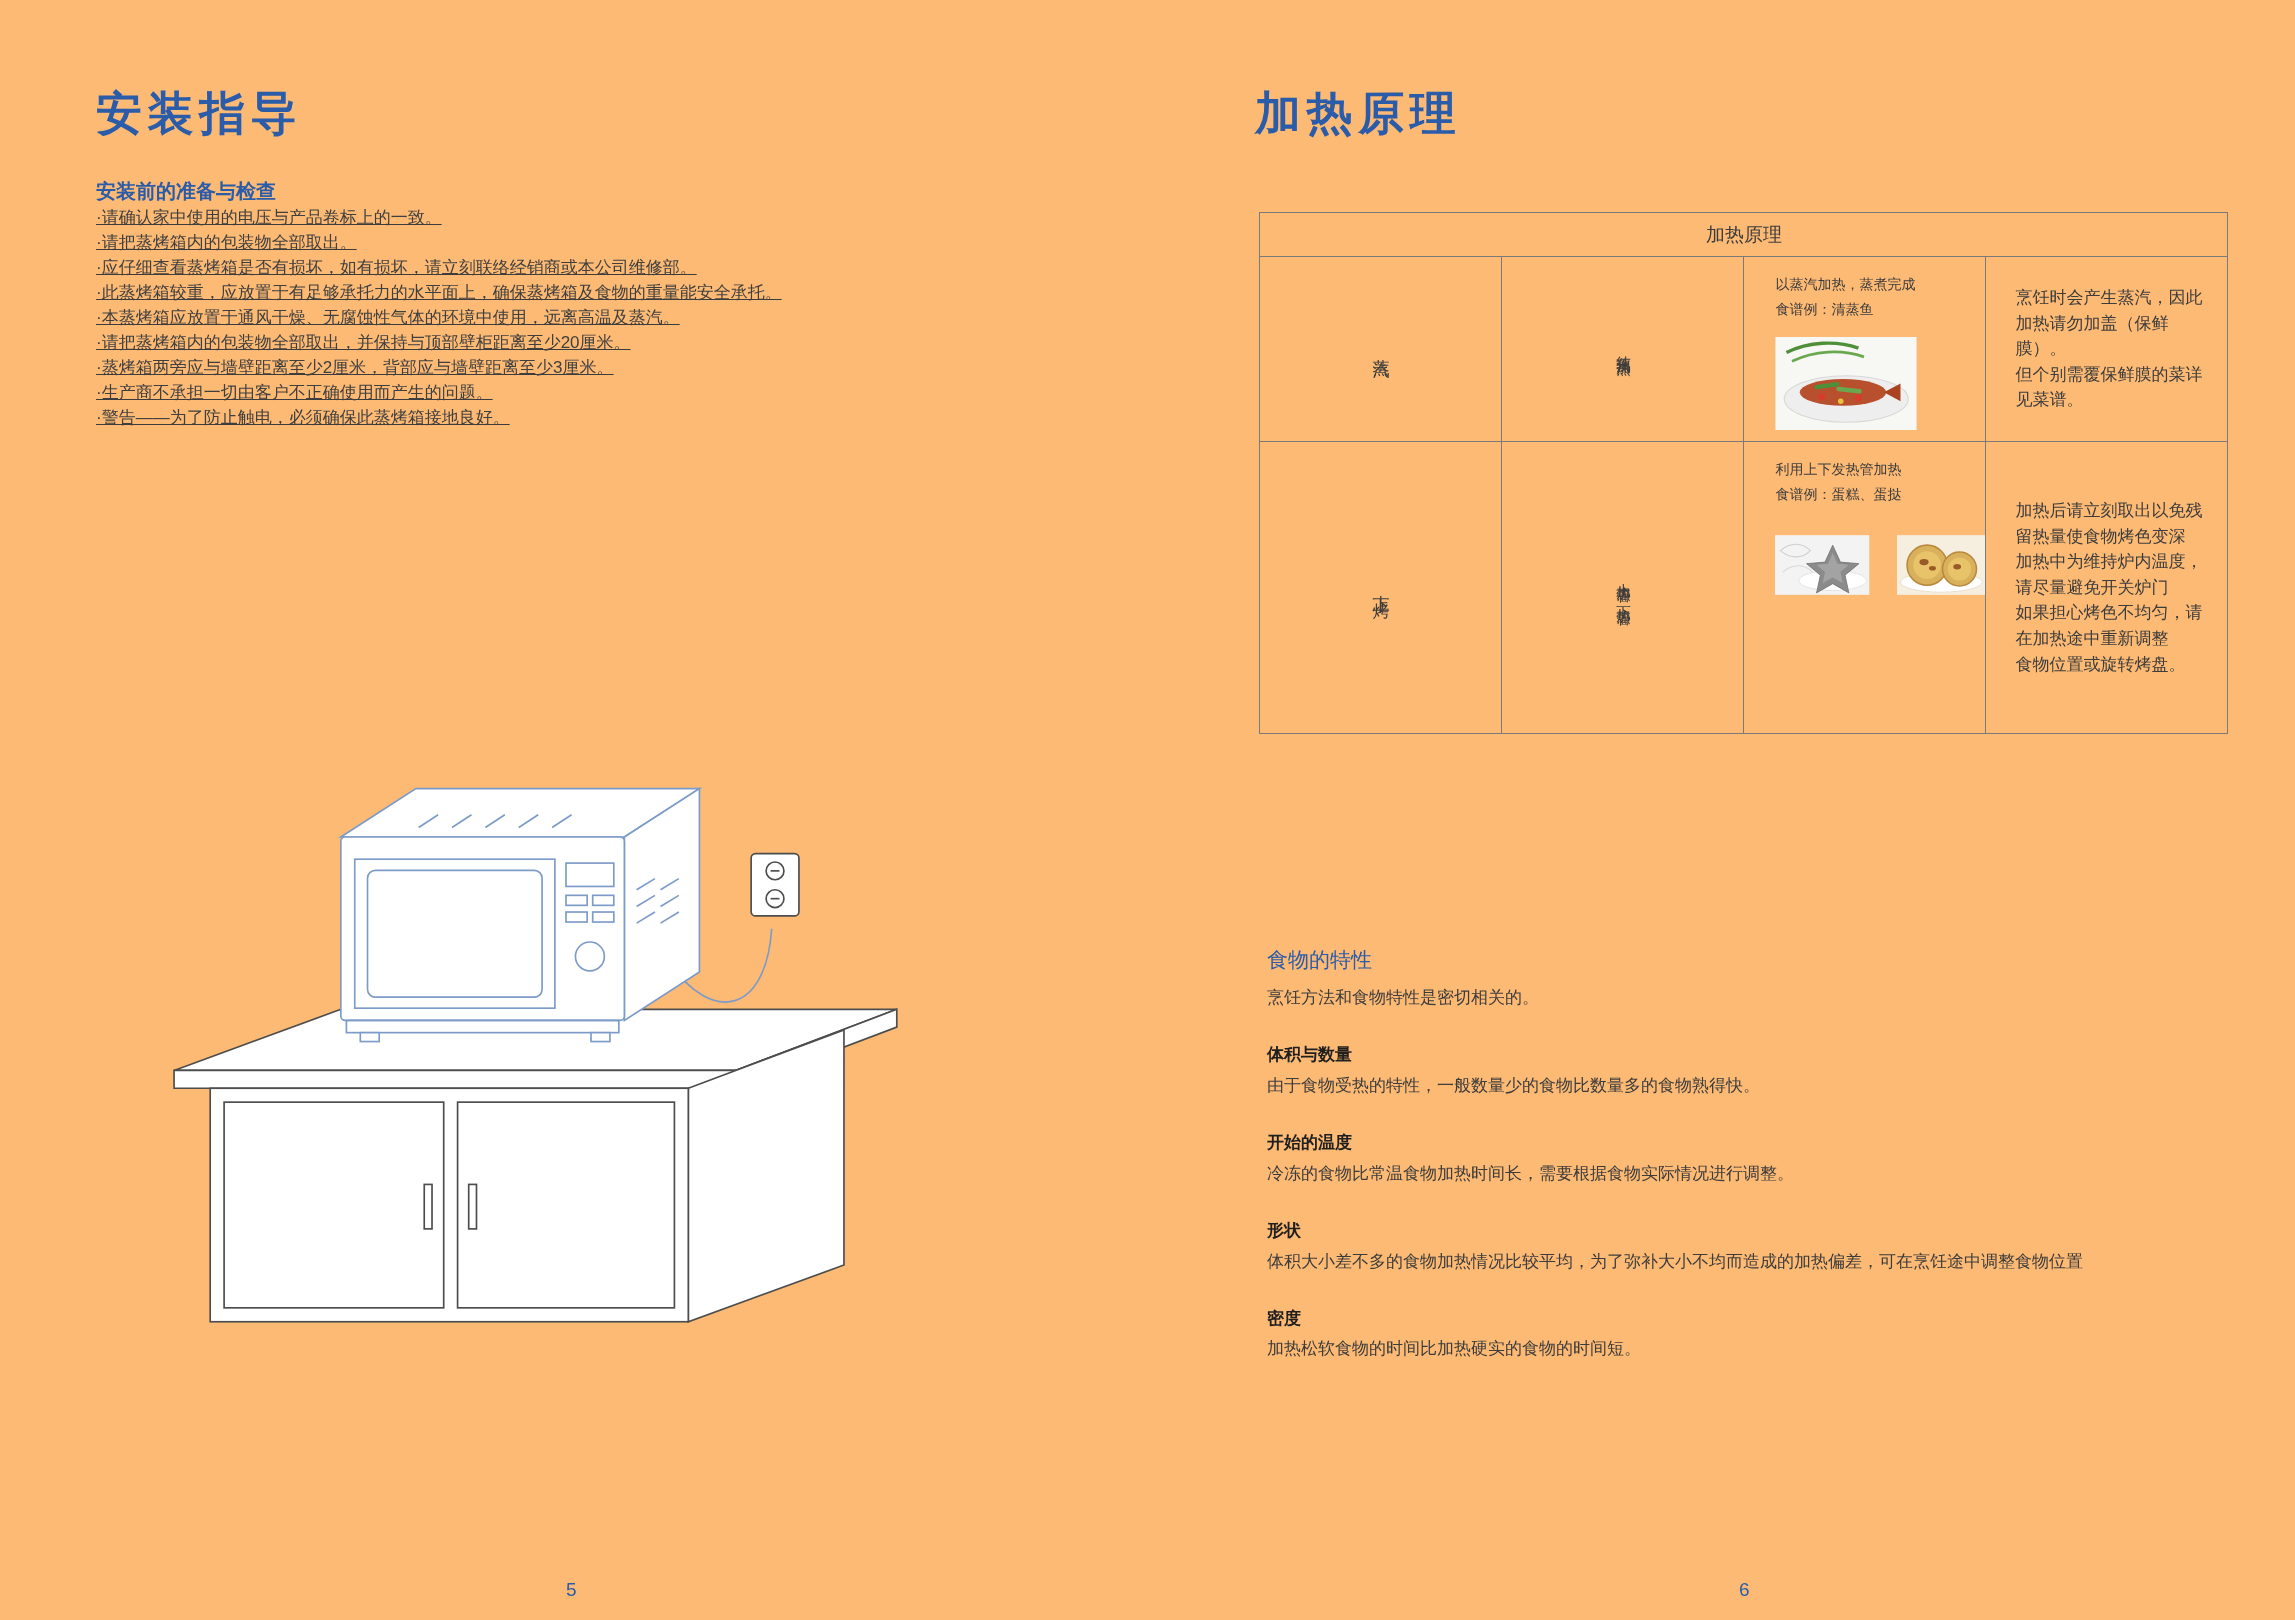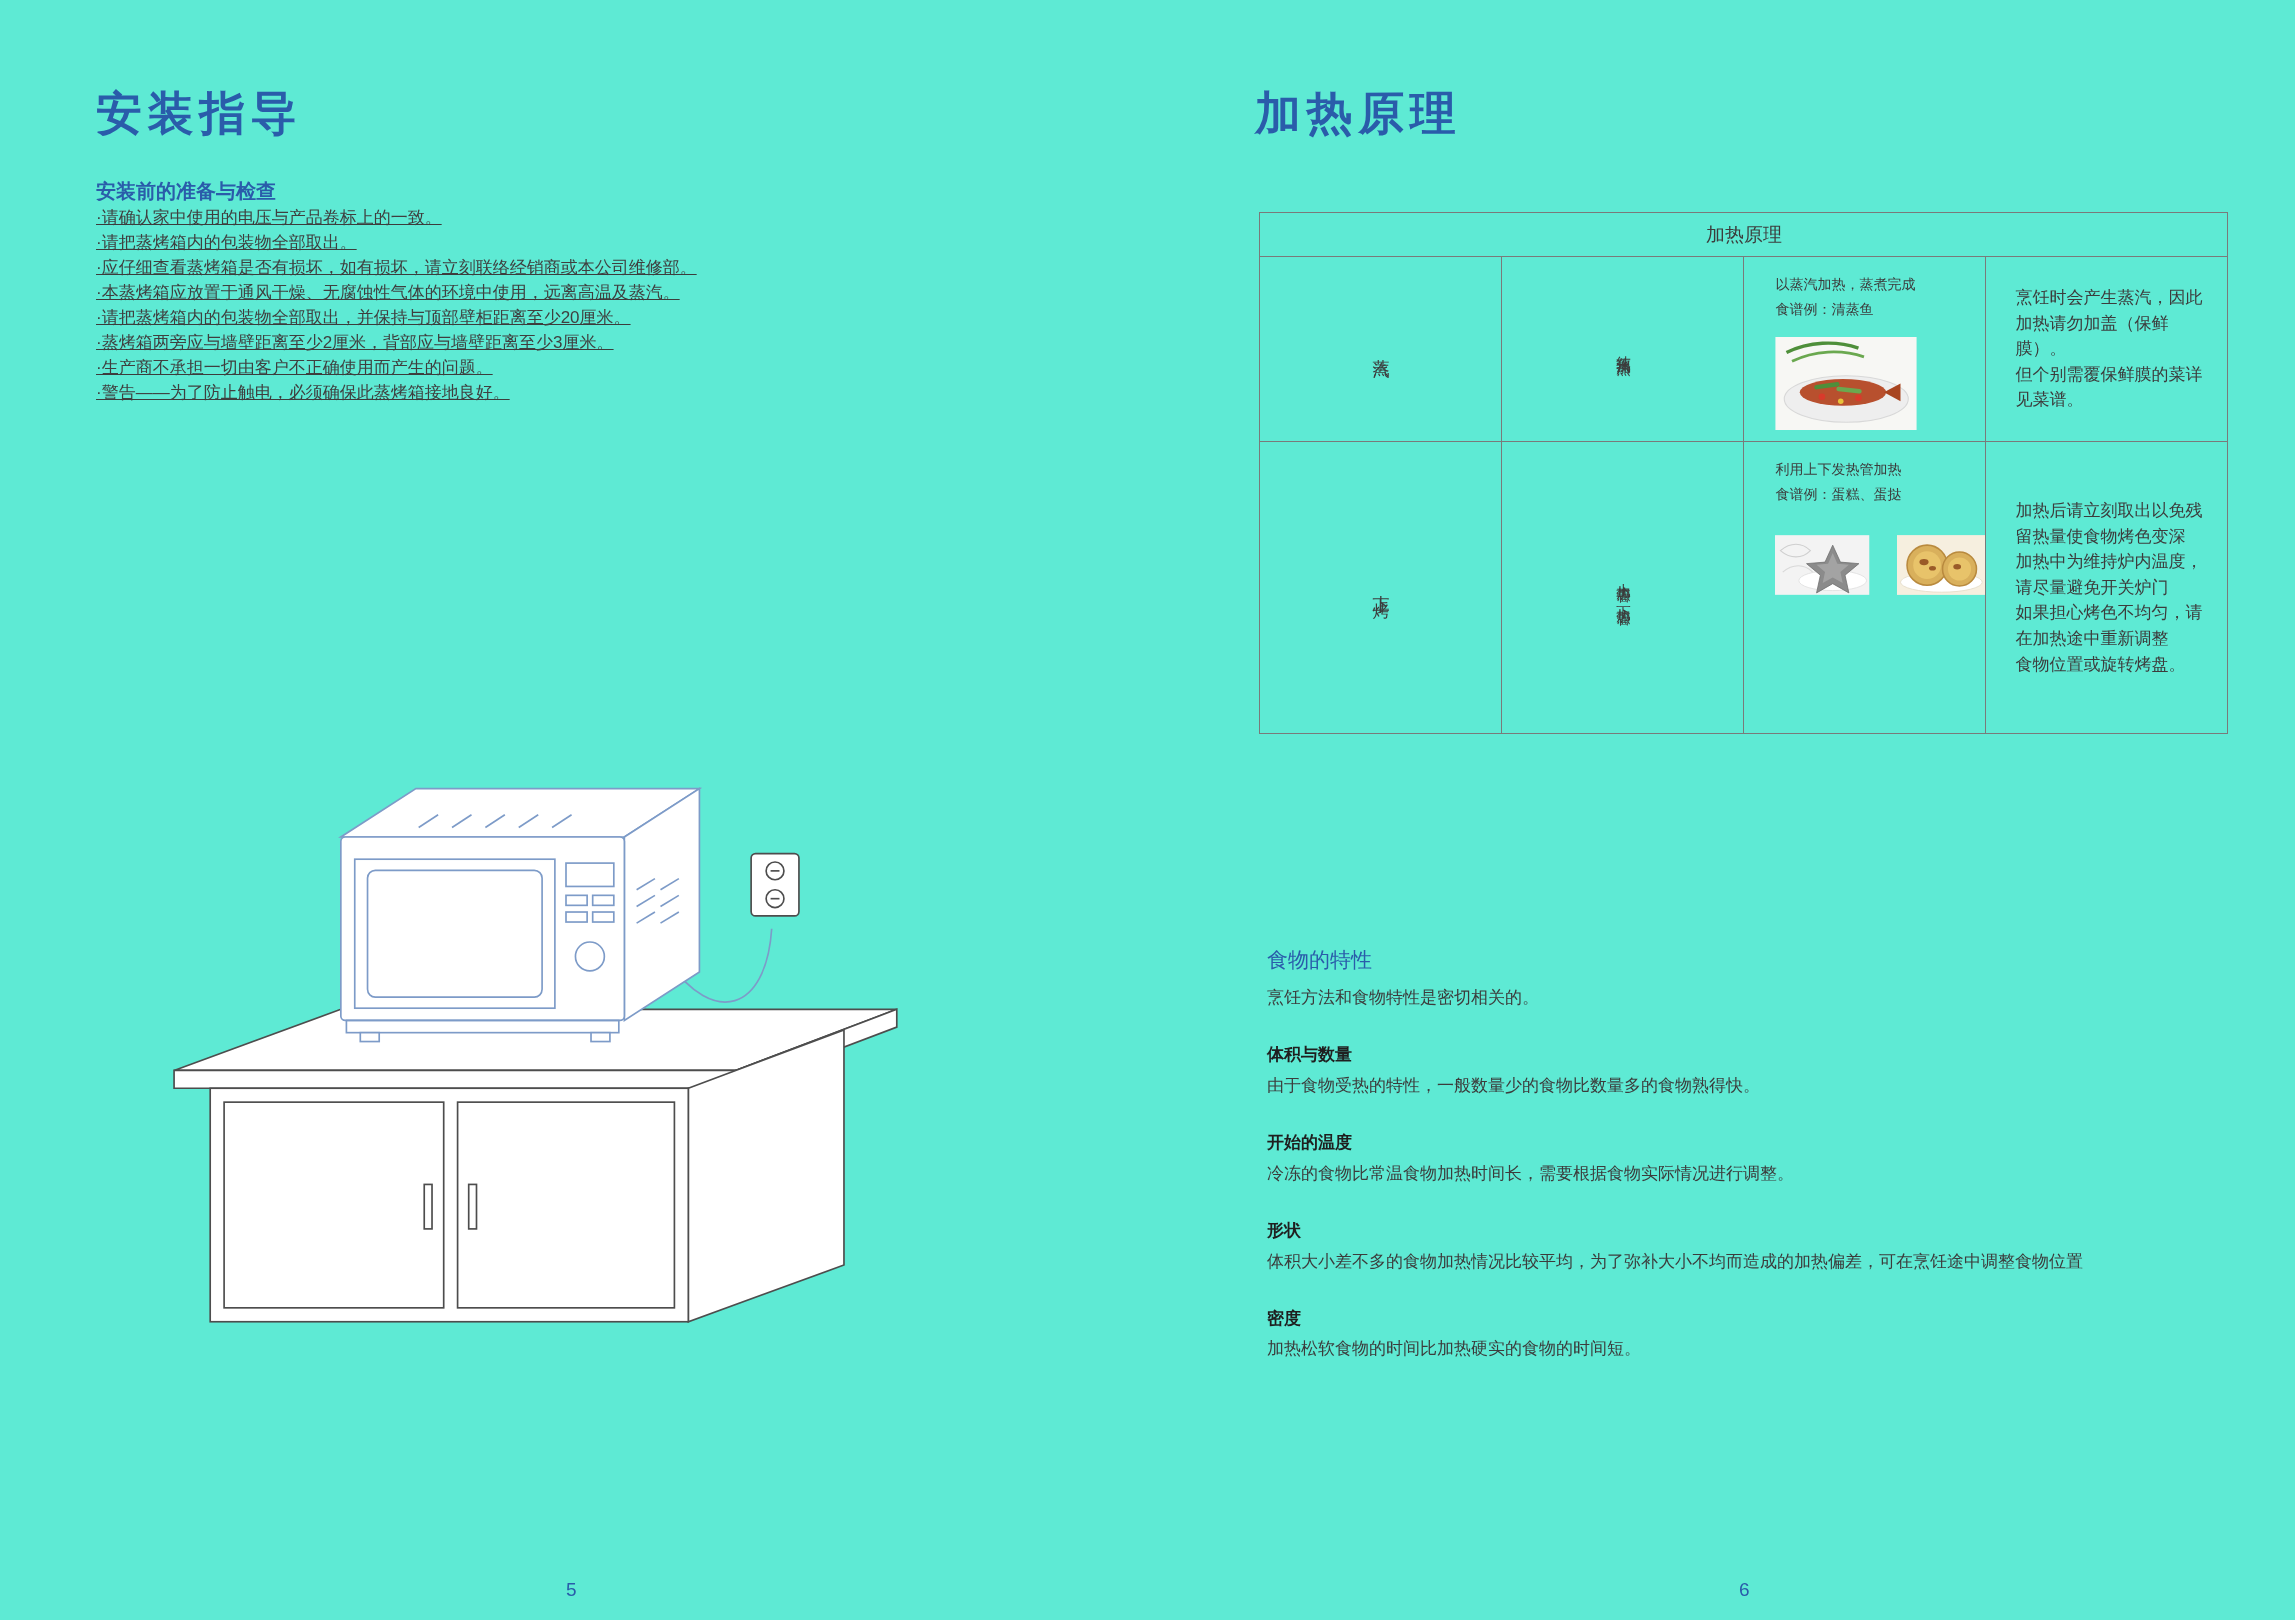--- a/index.html
+++ b/index.html
@@ -4,21 +4,21 @@
 <style>
   * { margin:0; padding:0; box-sizing:border-box; }
   html,body { background:#ffffff; }
   body {
     font-family:"Liberation Sans","DejaVu Sans",sans-serif;
     color:#3c3c3c;
     width:2295px; height:1621px;
     position:relative;
     overflow:hidden;
   }
-  .spread { position:absolute; inset:0; background:#5eead4; }
+  .spread { position:absolute; inset:0; background:#fdba74; }
 
   .page { position:absolute; top:0; height:1621px; }
   .page-left  { left:96px; width:1018px; }
   .page-right { left:1255px; width:979px; }
 
   .page-title {
     margin-top:83px;
     font-size:46px;
     font-weight:600;
     letter-spacing:5.6px;
@@ -109,20 +109,21 @@
 <div class="spread">
 
   <section class="page page-left">
     <h1 class="page-title">安装指导</h1>
     <h2 class="section-heading">安装前的准备与检查</h2>
 
     <ul class="bullets">
       <li>·请确认家中使用的电压与产品卷标上的一致。</li>
       <li>·请把蒸烤箱内的包装物全部取出。</li>
       <li>·应仔细查看蒸烤箱是否有损坏，如有损坏，请立刻联络经销商或本公司维修部。</li>
+      <li>·此蒸烤箱较重，应放置于有足够承托力的水平面上，确保蒸烤箱及食物的重量能安全承托。</li>
       <li>·本蒸烤箱应放置于通风干燥、无腐蚀性气体的环境中使用，远离高温及蒸汽。</li>
       <li>·请把蒸烤箱内的包装物全部取出，并保持与顶部壁柜距离至少20厘米。</li>
       <li>·蒸烤箱两旁应与墙壁距离至少2厘米，背部应与墙壁距离至少3厘米。</li>
       <li>·生产商不承担一切由客户不正确使用而产生的问题。</li>
       <li>·警告——为了防止触电，必须确保此蒸烤箱接地良好。</li>
     </ul>
 
     <div class="illustration">
       <svg viewBox="0 0 1470 1180">
 

